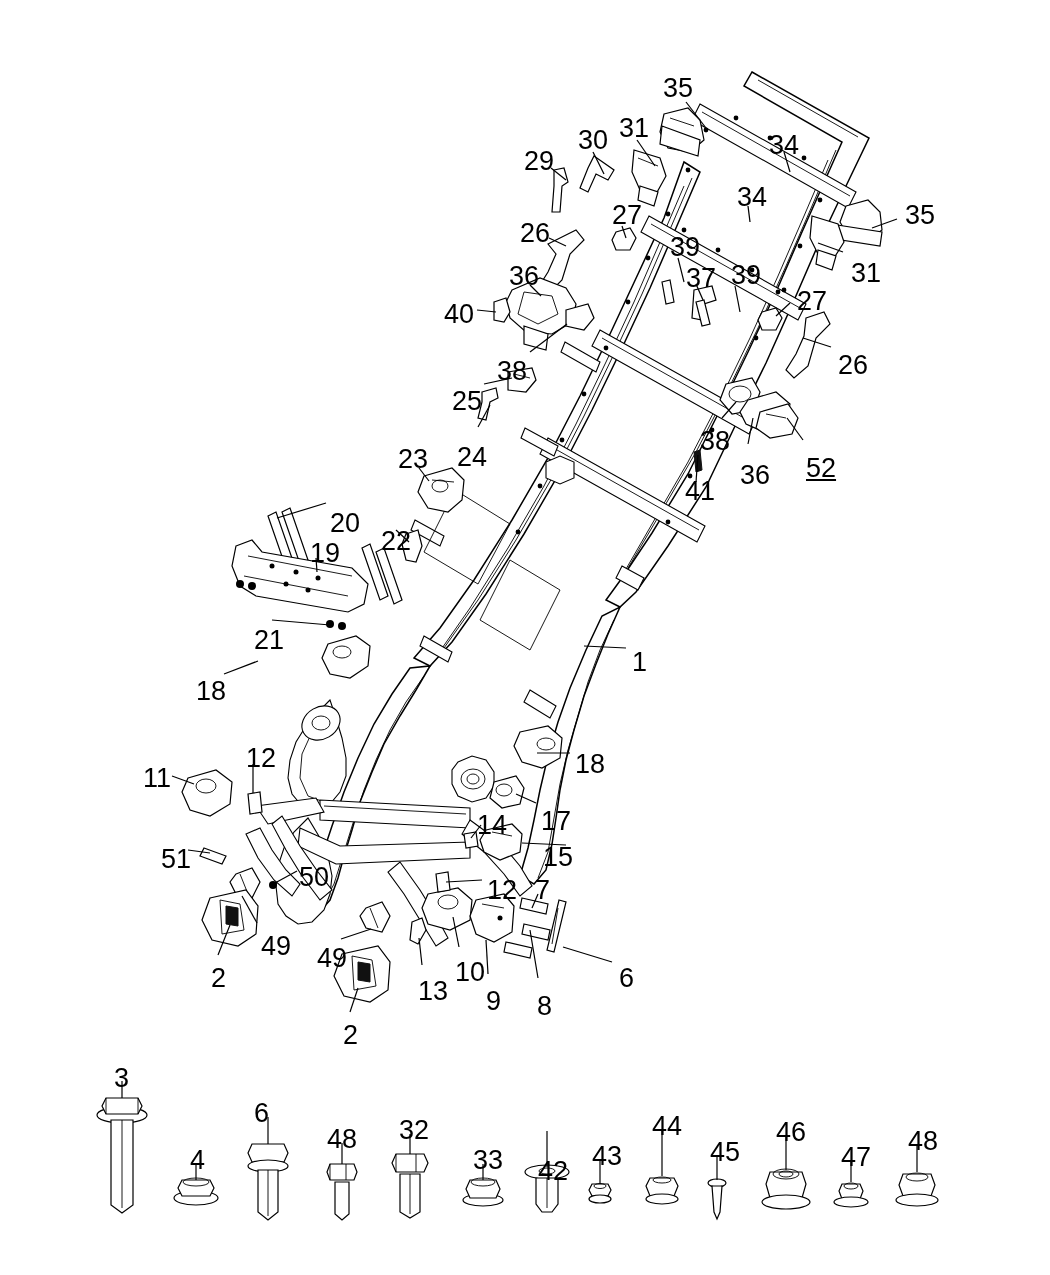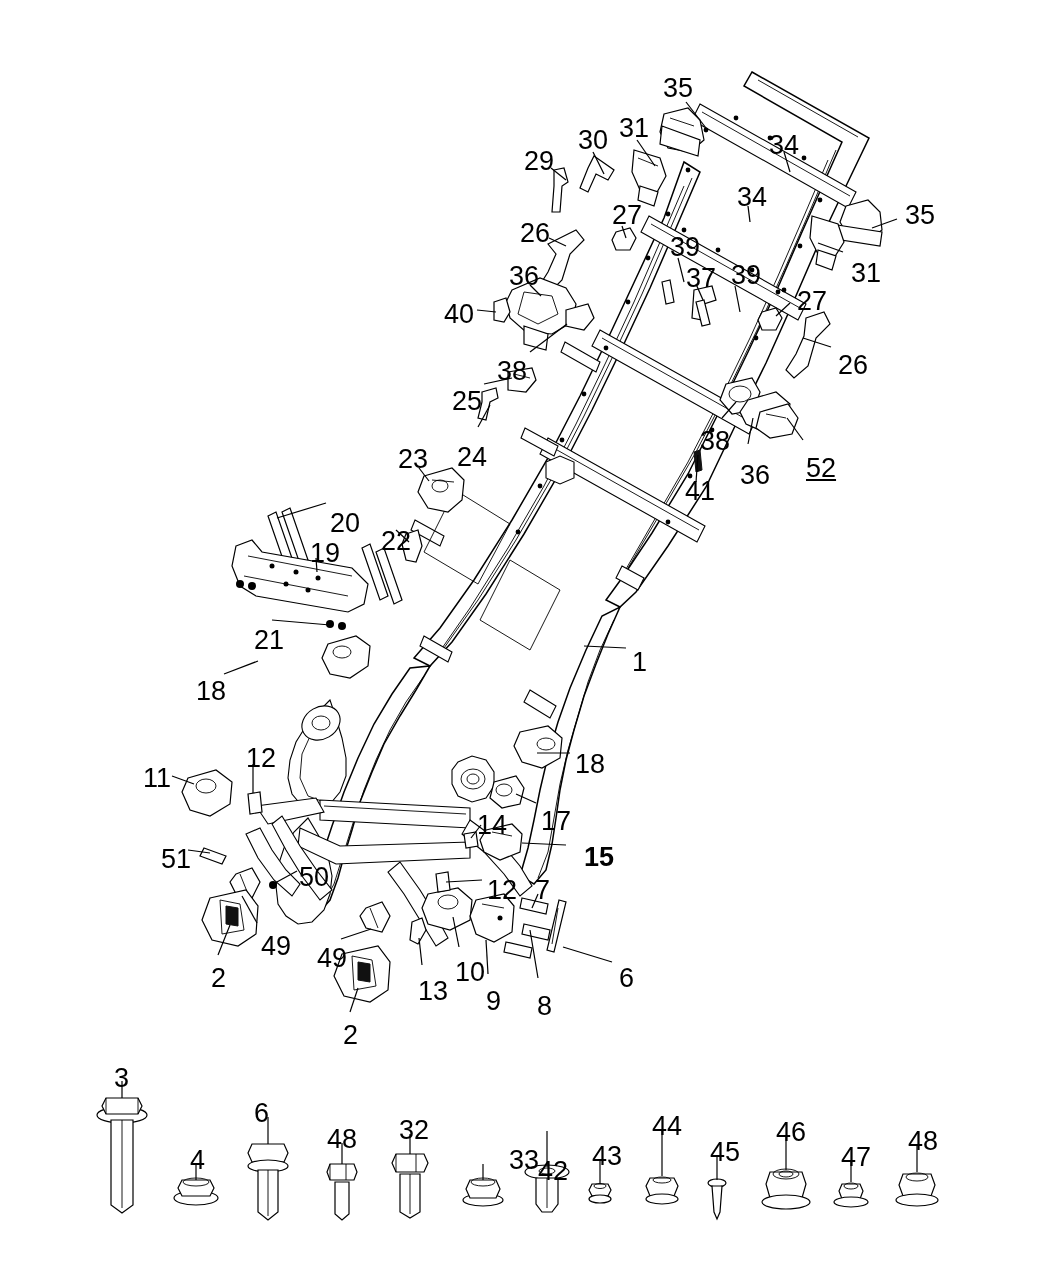--- a/index.html
+++ b/index.html
@@ -435,39 +435,39 @@
       <div class="callout" style="left: 310px; top: 540px;">19</div>
       <div class="callout" style="left: 632px; top: 649px;">1</div>
       <div class="callout" style="left: 254px; top: 627px;">21</div>
       <div class="callout" style="left: 196px; top: 678px;">18</div>
       <div class="callout" style="left: 575px; top: 751px;">18</div>
       <div class="callout" style="left: 246px; top: 745px;">12</div>
       <div class="callout" style="left: 143px; top: 765px;">11</div>
       <div class="callout" style="left: 541px; top: 808px;">17</div>
       <div class="callout" style="left: 477px; top: 812px;">14</div>
       <div class="callout" style="left: 161px; top: 846px;">51</div>
-      <div class="callout" style="left: 584px; top: 844px; font-weight: bold;">15</div>
+      <div class="callout" style="left: 543px; top: 844px;">15</div>
       <div class="callout" style="left: 299px; top: 864px;">50</div>
       <div class="callout" style="left: 487px; top: 877px;">12</div>
       <div class="callout" style="left: 535px; top: 877px;">7</div>
       <div class="callout" style="left: 261px; top: 933px;">49</div>
       <div class="callout" style="left: 317px; top: 945px;">49</div>
       <div class="callout" style="left: 211px; top: 965px;">2</div>
       <div class="callout" style="left: 418px; top: 978px;">13</div>
       <div class="callout" style="left: 455px; top: 959px;">10</div>
       <div class="callout" style="left: 486px; top: 988px;">9</div>
       <div class="callout" style="left: 537px; top: 993px;">8</div>
       <div class="callout" style="left: 619px; top: 965px;">6</div>
       <div class="callout" style="left: 343px; top: 1022px;">2</div>
       <div class="callout" style="left: 114px; top: 1065px;">3</div>
       <div class="callout" style="left: 254px; top: 1100px;">6</div>
       <div class="callout" style="left: 190px; top: 1147px;">4</div>
       <div class="callout" style="left: 327px; top: 1126px;">48</div>
       <div class="callout" style="left: 399px; top: 1117px;">32</div>
-      <div class="callout" style="left: 473px; top: 1147px; margin-left: 36px;">33</div>
+      <div class="callout" style="left: 473px; top: 1147px;">33</div>
       <div class="callout" style="left: 538px; top: 1113px; margin-top: 45px;">42</div>
       <div class="callout" style="left: 592px; top: 1143px;">43</div>
       <div class="callout" style="left: 652px; top: 1113px;">44</div>
       <div class="callout" style="left: 710px; top: 1139px;">45</div>
       <div class="callout" style="left: 776px; top: 1119px;">46</div>
       <div class="callout" style="left: 841px; top: 1144px;">47</div>
       <div class="callout" style="left: 908px; top: 1128px;">48</div>
     </div>
 
 </div>

